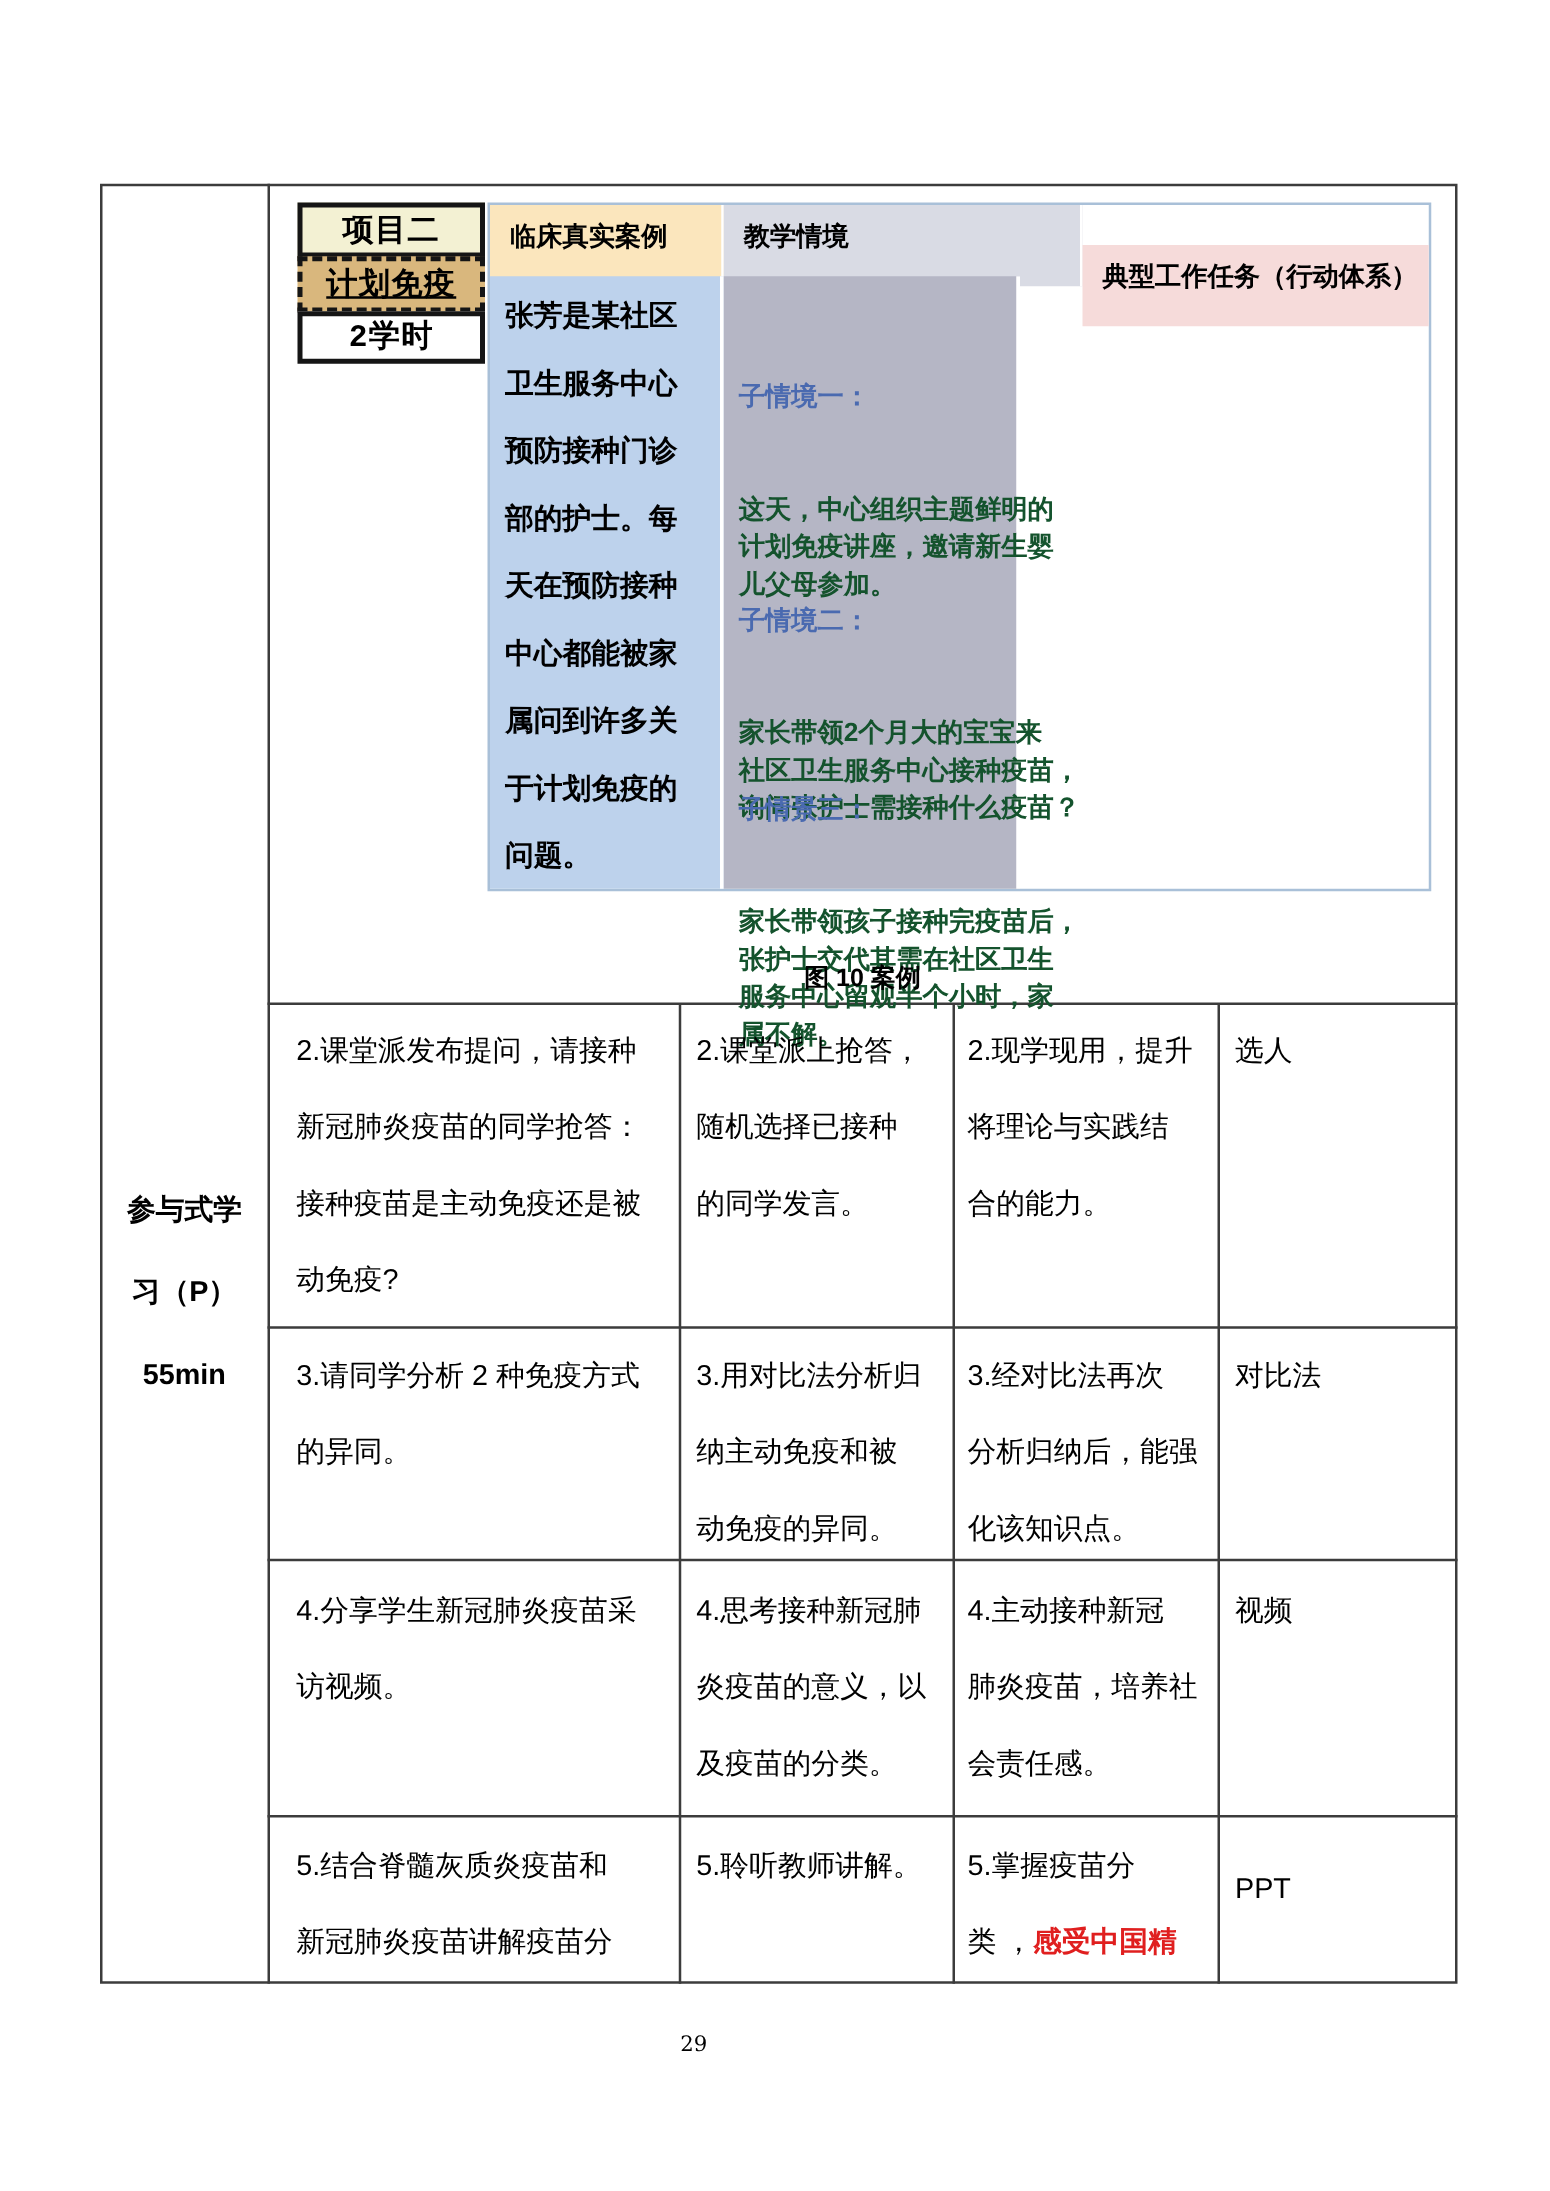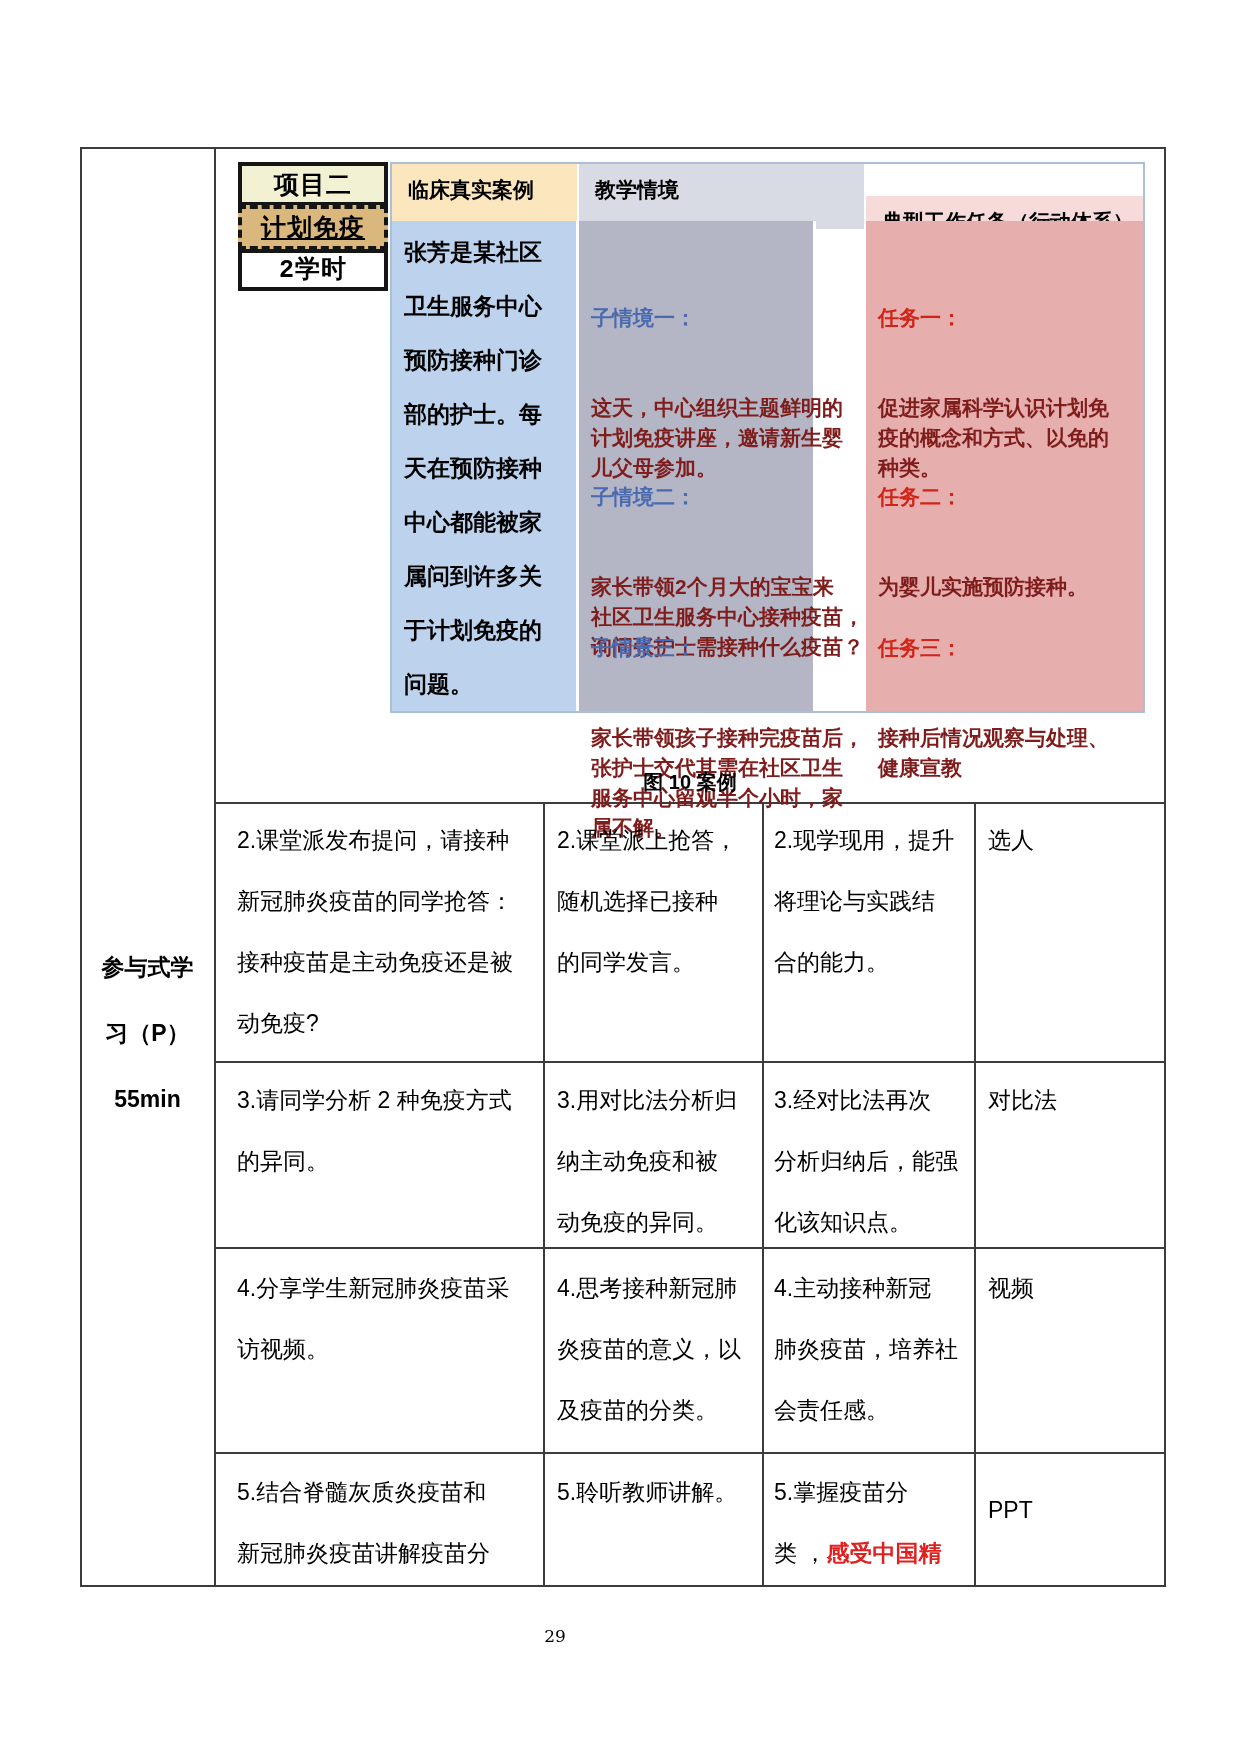--- a/index.html
+++ b/index.html
@@ -45,21 +45,21 @@
   .fb { position:absolute; top:57px; height:490px; border-right:3px solid #fff; }
   .fb-a { left:0;     width:187px; background:#bdd2ec; }
   .fb-b { left:187px; width:237px; background:#b5b6c5; }
   .fb-c { left:474px; width:277px; background:#e7aeae; border-right:none; }
   .fb-a-text { padding:4px 0 0 12px; font-weight:700; font-size:23px; line-height:54px;
     white-space:pre; }
   .fsec { position:absolute; left:12px; right:4px; font-weight:700; font-size:21px;
     line-height:30px; white-space:pre; }
   .sec-1 { top:22px; } .sec-2 { top:201px; } .sec-3 { top:352px; }
   .fsec-title { display:block; }
-  .fsec-body  { display:block; color:#7f1d1d; }
+  .fsec-body  { display:block; color:#14532d; }
   .t-blue { color:#4a6ab0; }
   .t-red  { color:#d02418; }
 
   .fig-caption { position:absolute; left:215px; top:753px; width:950px;
     text-align:center; font-weight:700; font-size:20px;margin-top:16px; }
 
   
   .cell { position:absolute; font-size:23px; line-height:61px; white-space:pre; }
   .r0 { top:810px; } .r1 { top:1070px; } .r2 { top:1258px; } .r3 { top:1462px; }
   .c1 { left:237px; } .c2 { left:557px; } .c3 { left:774px; } .c4 { left:988px; }
@@ -125,37 +125,20 @@
       </div>
       <div class="fsec sec-3">
         <span class="fsec-title t-blue">子情景三：</span>
         <span class="fsec-body">家长带领孩子接种完疫苗后，
 张护士交代其需在社区卫生
 服务中心留观半个小时，家
 属不解。</span>
       </div>
     </div>
 
-    <div class="fb fb-c">
-      <div class="fsec sec-1">
-        <span class="fsec-title t-red">任务一：</span>
-        <span class="fsec-body">促进家属科学认识计划免
-疫的概念和方式、以免的
-种类。</span>
-      </div>
-      <div class="fsec sec-2">
-        <span class="fsec-title t-red">任务二：</span>
-        <span class="fsec-body">为婴儿实施预防接种。</span>
-      </div>
-      <div class="fsec sec-3">
-        <span class="fsec-title t-red">任务三：</span>
-        <span class="fsec-body">接种后情况观察与处理、
-健康宣教</span>
-      </div>
-    </div>
   </div>
 
   <div class="fig-caption">图 10 案例</div>
 
   <div class="cell r0 c1">2.课堂派发布提问，请接种
 新冠肺炎疫苗的同学抢答：
 接种疫苗是主动免疫还是被
 动免疫?</div>
   <div class="cell r0 c2">2.课堂派上抢答，
 随机选择已接种

